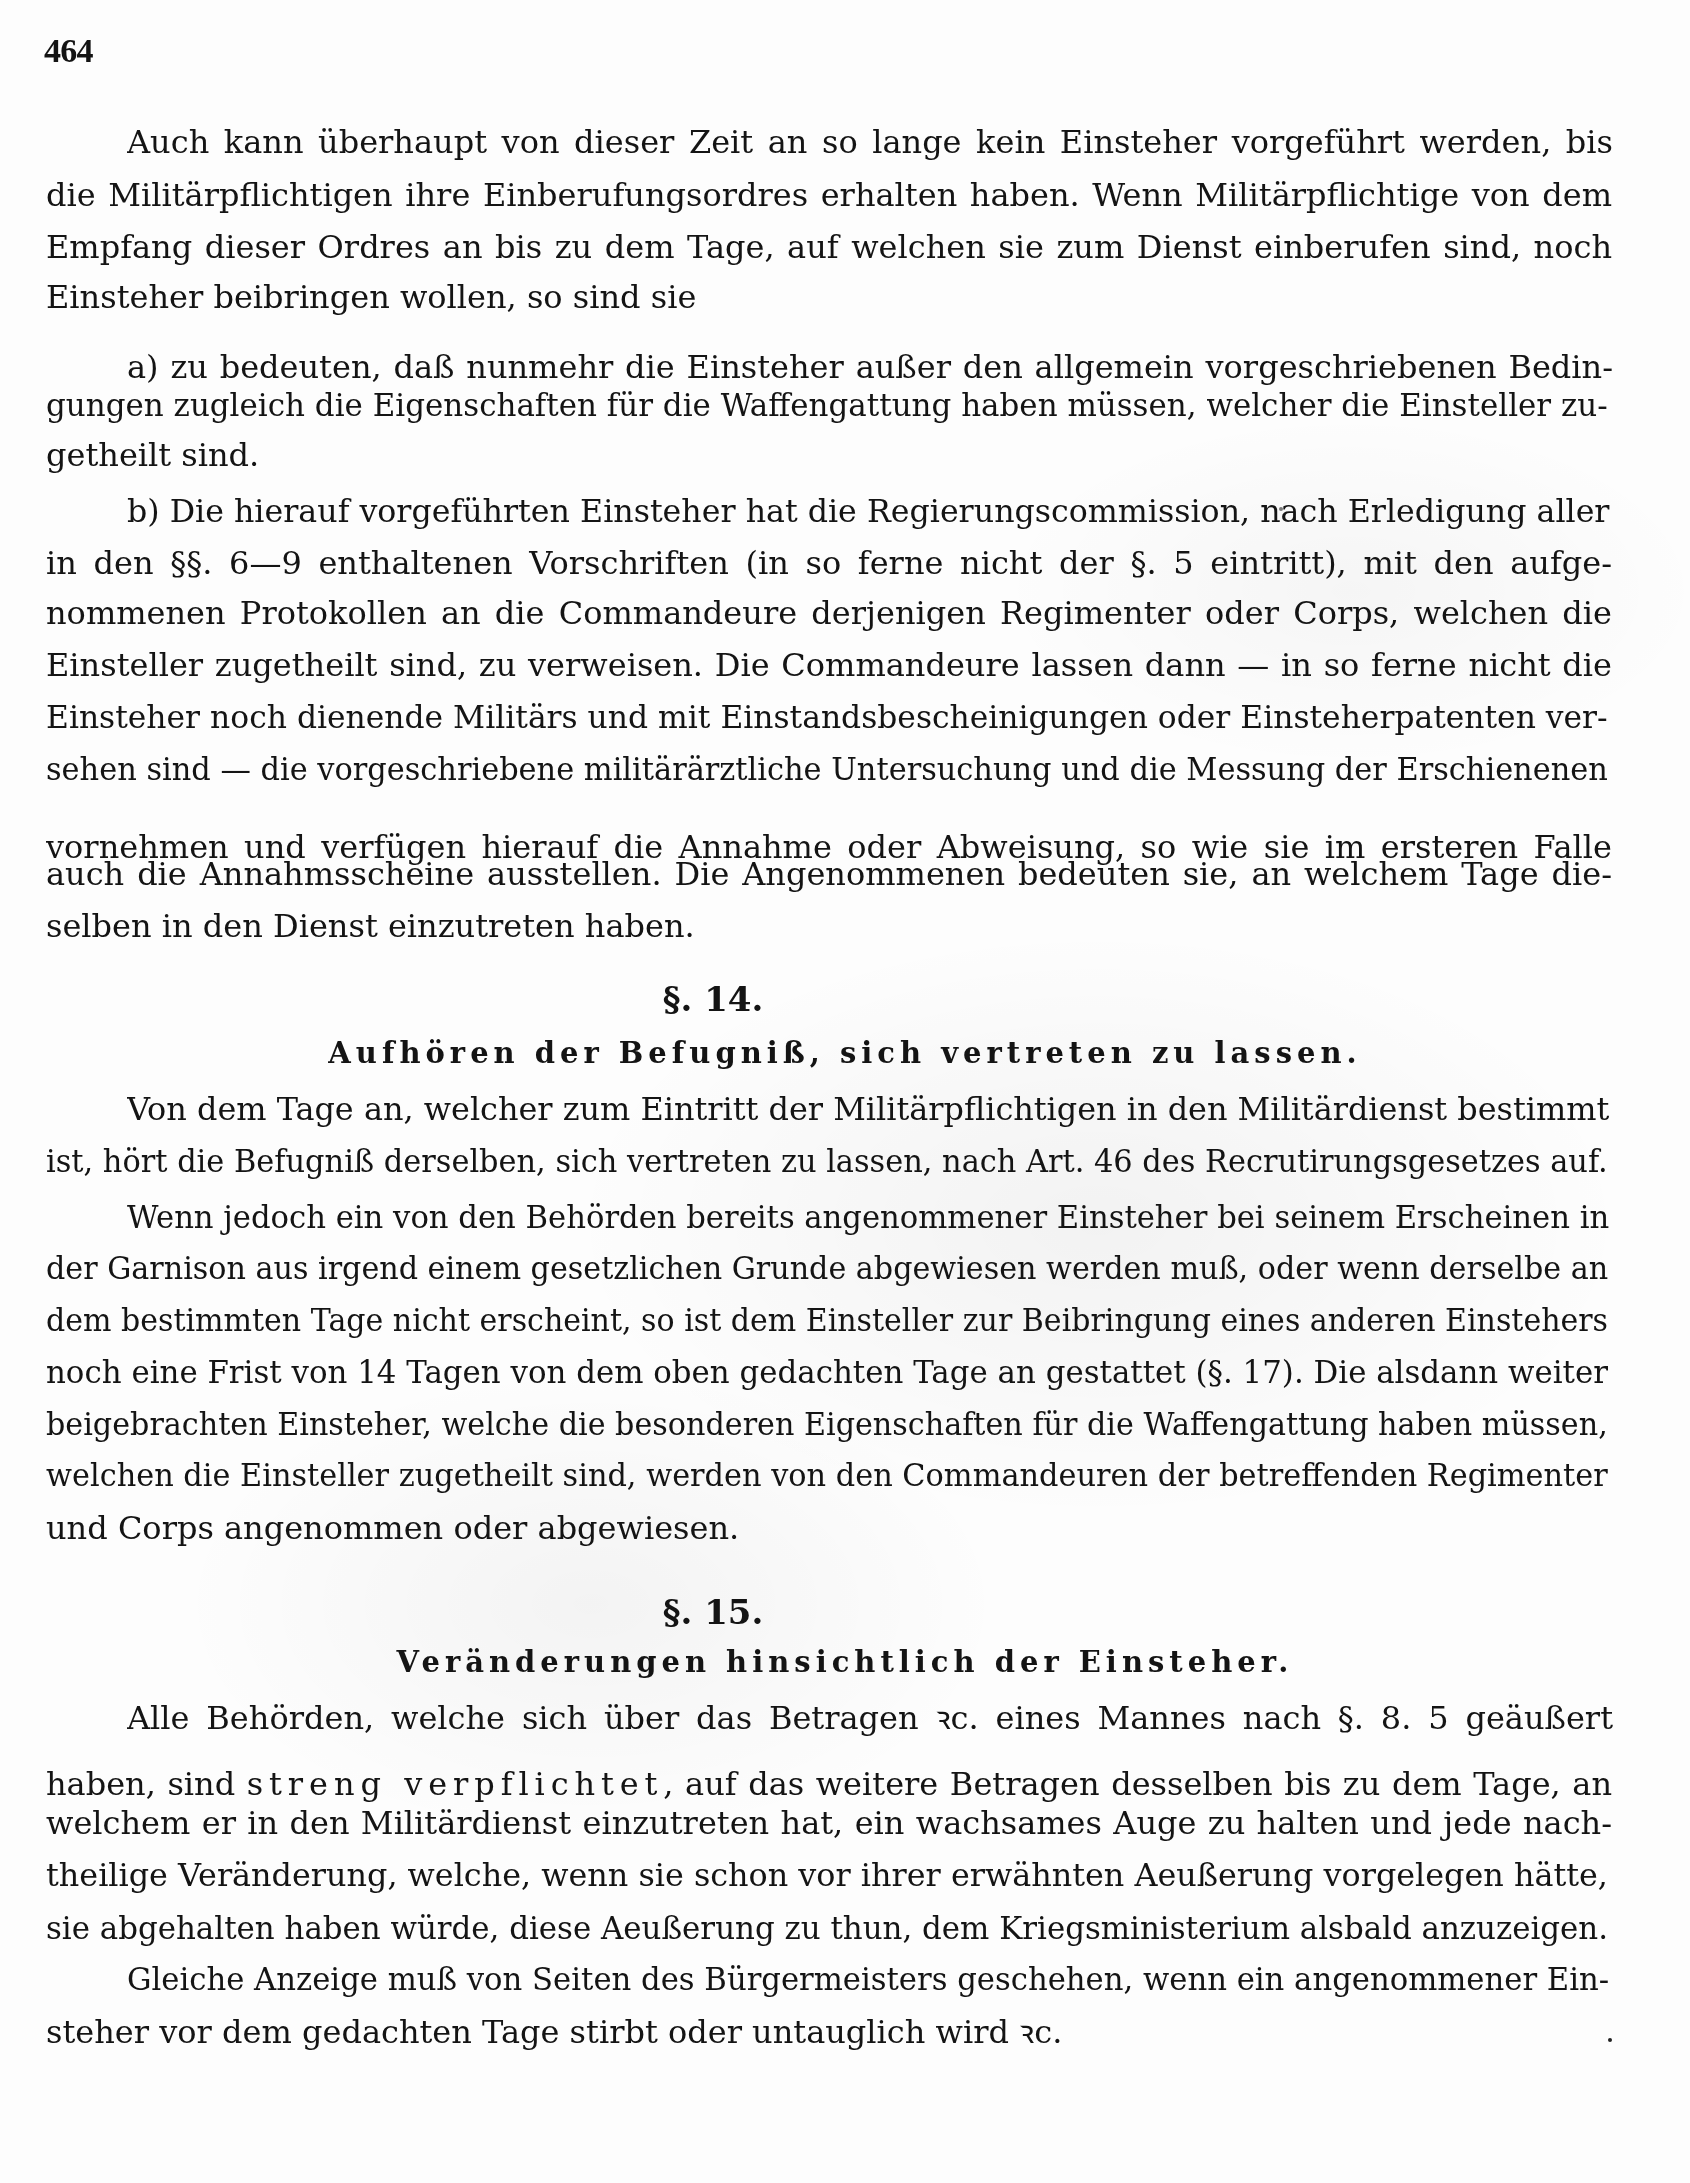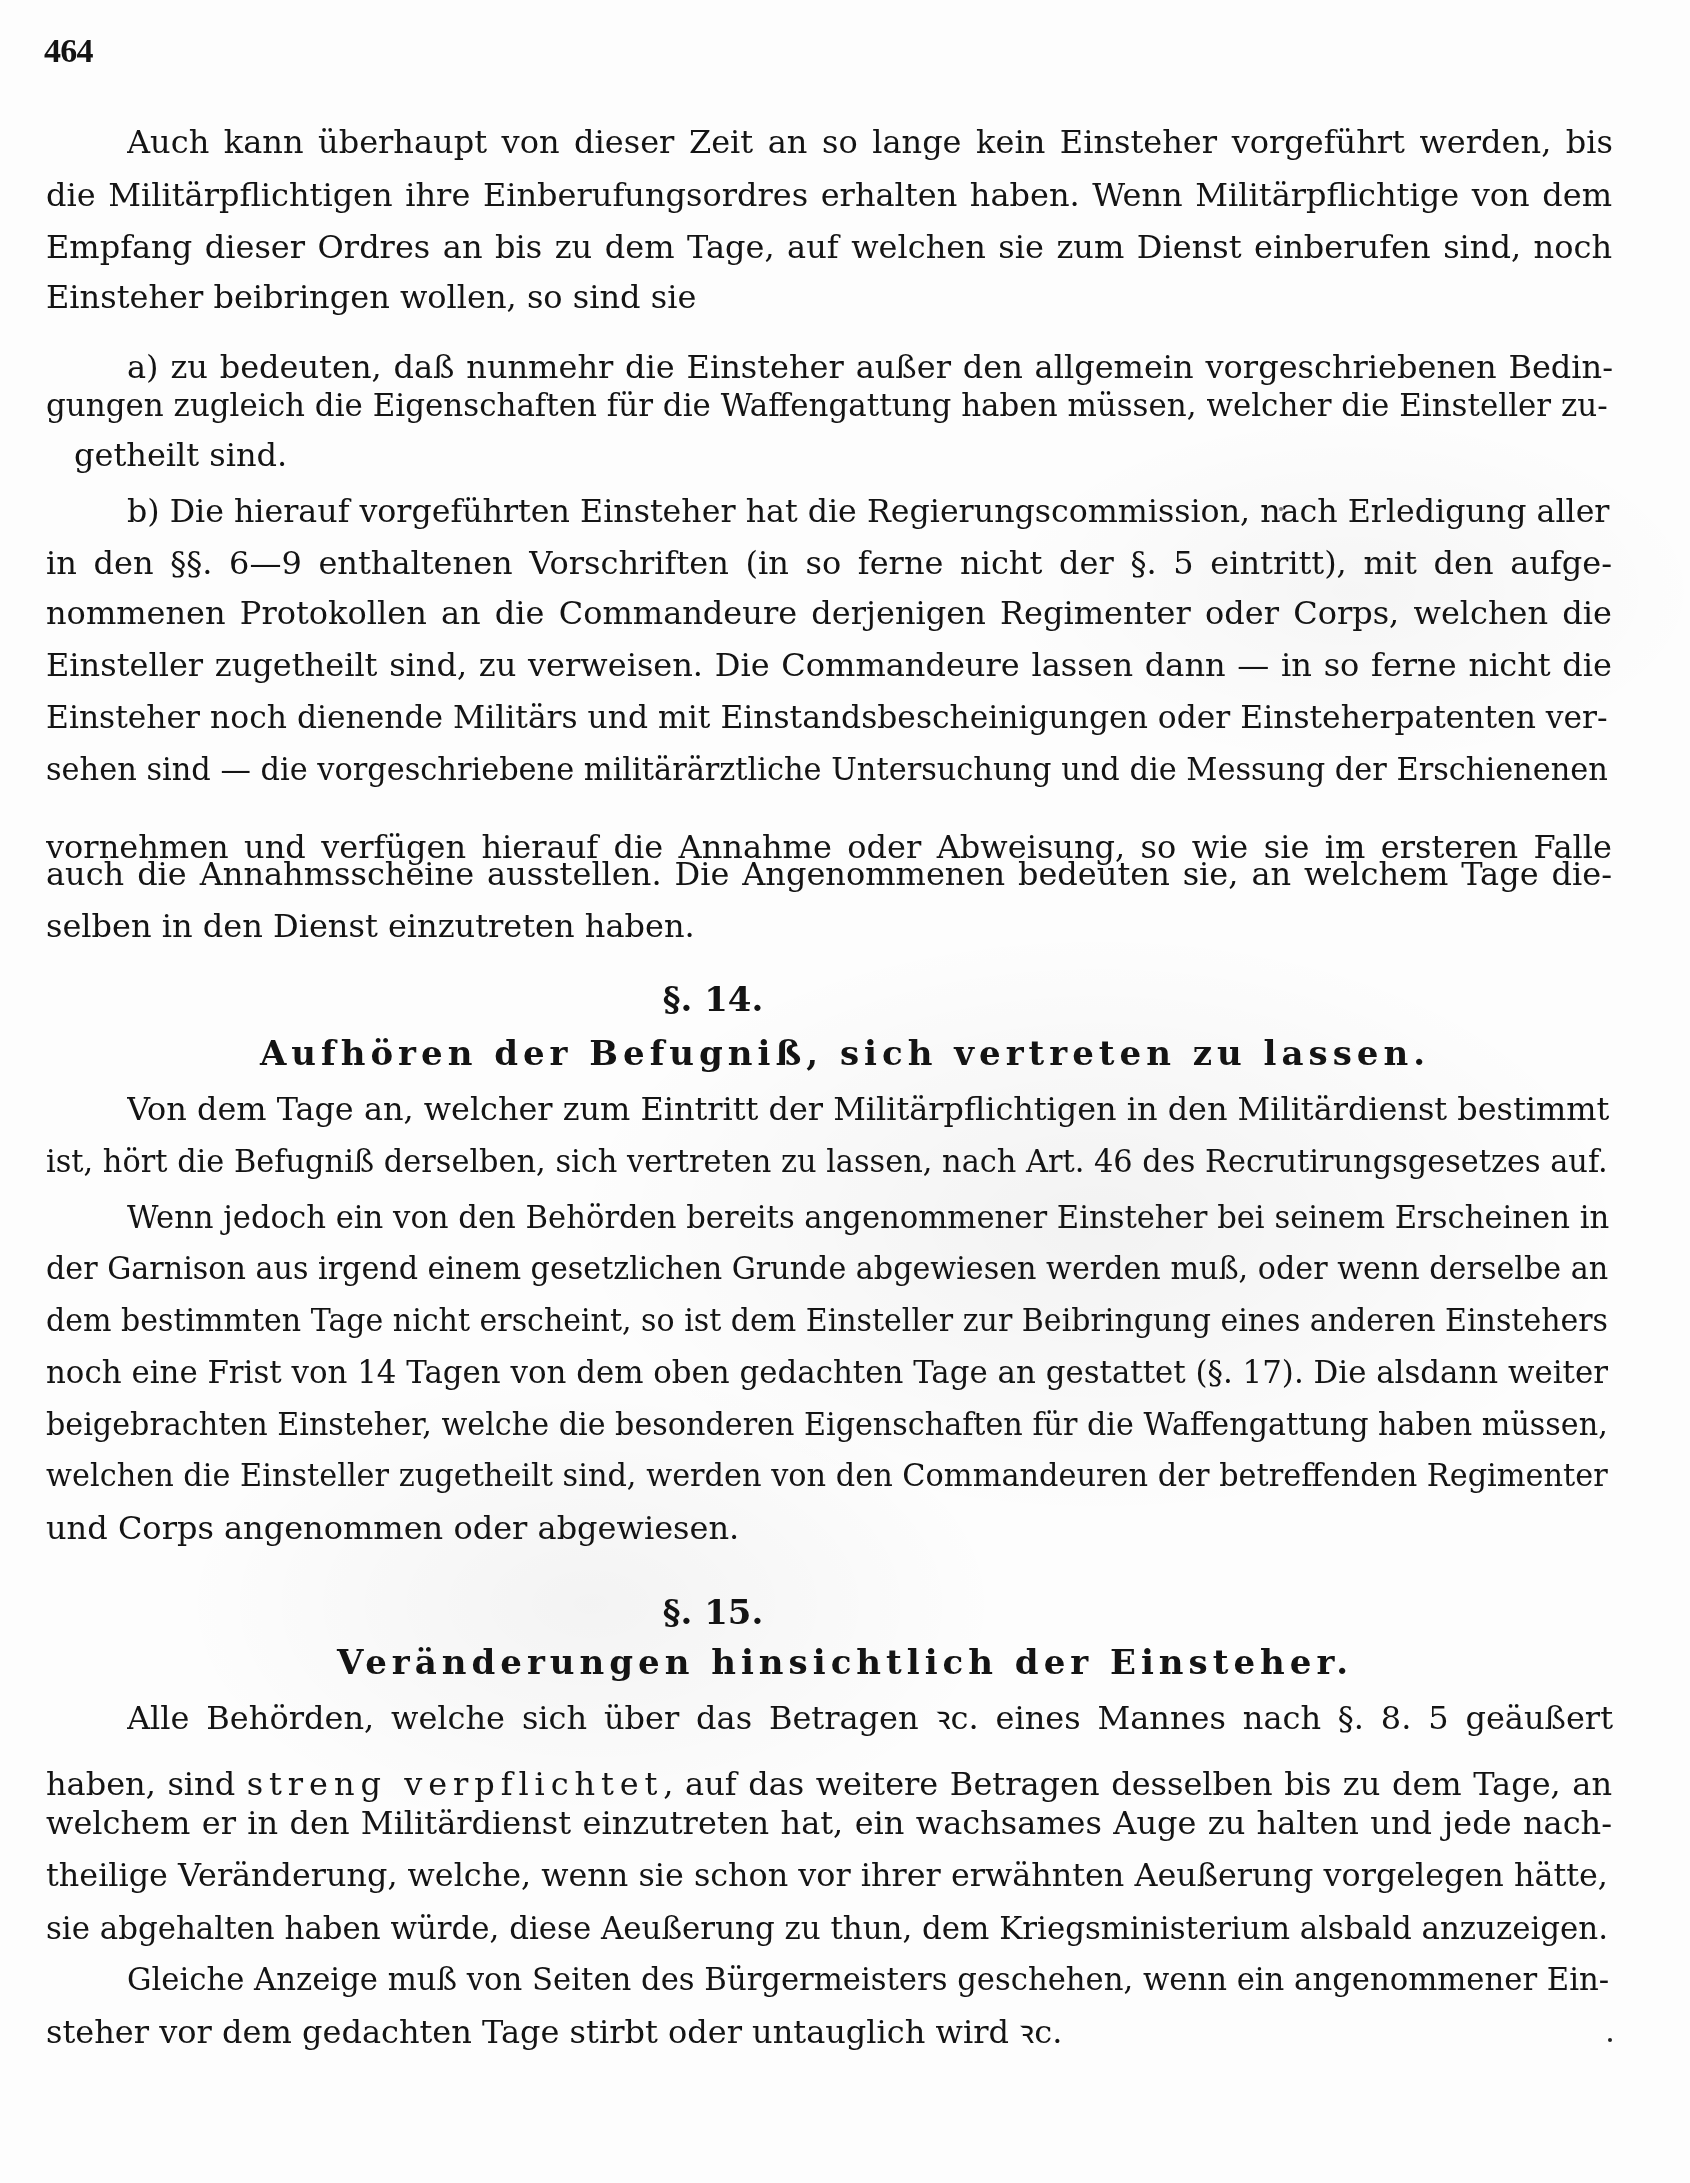--- a/index.html
+++ b/index.html
@@ -30,21 +30,21 @@
     transform-origin:left top;
   }
   .line.last { text-align-last:left; }
   .line.indent { left:127px; width:1486px; }
   .section-num {
     position:absolute; left:0; width:1426px; text-align:center;
     font-size:34px; font-weight:bold; line-height:41px;
   }
   .section-title {
     position:absolute; left:0; width:1690px; text-align:center;
-    font-size:34px; font-weight:bold; letter-spacing:5px; line-height:42px;
+    font-size:29px; font-weight:bold; letter-spacing:5px; line-height:42px;
   }
   .spaced { letter-spacing:5.9px; }
   .stray-dot { position:absolute; width:4.2px; height:4.2px; background:#222; border-radius:50%; }
 </style>
 </head>
 <body>
 
 <div class="bleed"></div>
 
 <div class="page-number">464</div>
@@ -52,21 +52,21 @@
 <div>
   <div class="line indent" style="top: 124px; text-align: justify; text-align-last: justify;">Auch kann überhaupt von dieser Zeit an so lange kein Einsteher vorgeführt werden, bis</div>
   <div class="line" style="top: 177px; text-align: justify; text-align-last: justify;">die Militärpflichtigen ihre Einberufungsordres erhalten haben. Wenn Militärpflichtige von dem</div>
   <div class="line" style="top: 229px; text-align: justify; text-align-last: justify;">Empfang dieser Ordres an bis zu dem Tage, auf welchen sie zum Dienst einberufen sind, noch</div>
   <div class="line last" style="top: 279px; text-align: left; text-align-last: left;">Einsteher beibringen wollen, so sind sie</div>
 </div>
 
 <div>
   <div class="line indent" style="top: 349px; text-align: justify; text-align-last: justify;">a) zu bedeuten, daß nunmehr die Einsteher außer den allgemein vorgeschriebenen Bedin-</div>
   <div class="line" style="top: 387px; text-align: left; text-align-last: left; width: 1619px; transform: scaleX(0.967153);">gungen zugleich die Eigenschaften für die Waffengattung haben müssen, welcher die Einsteller zu-</div>
-  <div class="line last" style="top: 437px; text-align: left; text-align-last: left; margin-left: 28px;">getheilt sind.</div>
+  <div class="line last" style="top: 437px; text-align: left; text-align-last: left;">getheilt sind.</div>
 </div>
 
 <div>
   <div class="line indent" style="top: 493px; text-align: left; text-align-last: left; width: 1502px; transform: scaleX(0.98932);">b) Die hierauf vorgeführten Einsteher hat die Regierungscommission, nach Erledigung aller</div>
   <div class="line" style="top: 545px; text-align: justify; text-align-last: justify;">in den §§. 6—9 enthaltenen Vorschriften (in so ferne nicht der §. 5 eintritt), mit den aufge-</div>
   <div class="line" style="top: 595px; text-align: justify; text-align-last: justify;">nommenen Protokollen an die Commandeure derjenigen Regimenter oder Corps, welchen die</div>
   <div class="line" style="top: 647px; text-align: justify; text-align-last: justify;">Einsteller zugetheilt sind, zu verweisen. Die Commandeure lassen dann — in so ferne nicht die</div>
   <div class="line" style="top: 699px; text-align: left; text-align-last: left; width: 1598px; transform: scaleX(0.979926);">Einsteher noch dienende Militärs und mit Einstandsbescheinigungen oder Einsteherpatenten ver-</div>
   <div class="line" style="top: 751px; text-align: left; text-align-last: left; width: 1649px; transform: scaleX(0.949821);">sehen sind — die vorgeschriebene militärärztliche Untersuchung und die Messung der Erschienenen</div>
   <div class="line" style="top: 805px; text-align: justify; text-align-last: justify; margin-top: 24px;">vornehmen und verfügen hierauf die Annahme oder Abweisung, so wie sie im ersteren Falle</div>

